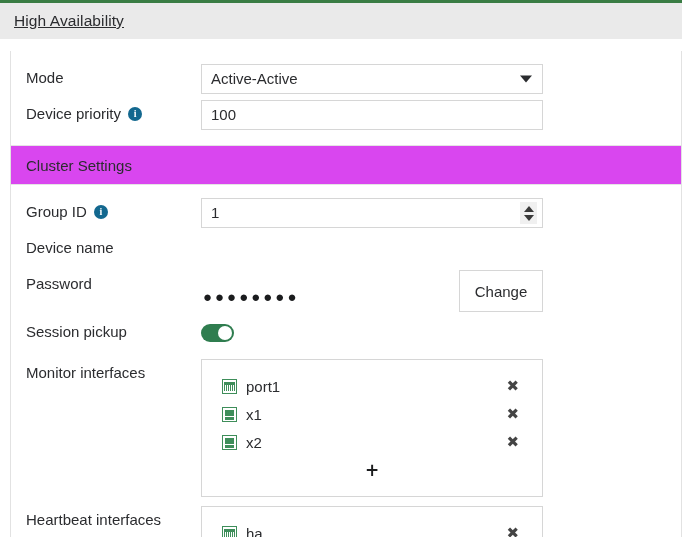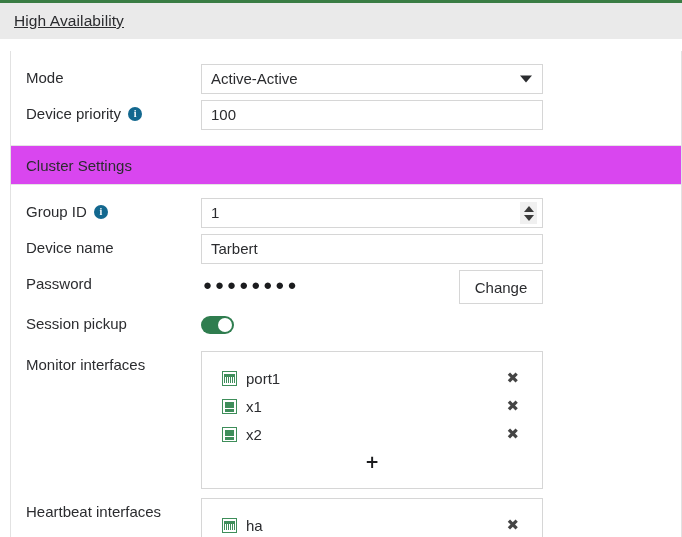--- a/index.html
+++ b/index.html
@@ -68,21 +68,21 @@
     color: #2b2c2f;
     line-height: 28px;
     display: flex;
     align-items: center;
     gap: 7px;
     white-space: nowrap;
   }
   .row-field {
     flex: 1 1 auto;
     display: flex;
-    align-items: flex-start;
+    align-items: flex-end;
   }
 
   
   .info-icon {
     display: inline-block;
     width: 14px;
     height: 14px;
     border-radius: 50%;
     background: #13688f;
     color: #ffffff;
@@ -153,21 +153,21 @@
   .pw-dots {
     font-size: 15px;
     letter-spacing: 3px;
     color: #1b1c1e;
     line-height: 30px;
     width: 258px;
     padding-left: 2px;
     box-sizing: border-box;
   }
   .btn-change {
-    height: 34px;
+    height: 42px;
     min-width: 84px;
     box-sizing: border-box;
     border: 1px solid #d6d6d6;
     background: #ffffff;
     font-size: 15px;
     color: #2b2c2f;
     font-family: "Liberation Sans", sans-serif;
     display: flex;
     align-items: center;
     justify-content: center;
@@ -351,25 +351,20 @@
             <span class="down"></span>
           </span>
         </div>
       </div>
     </div>
 
     <div class="row">
       <div class="row-label">
         <span>Device name</span>
       </div>
-      <div class="row-field">
-        <div class="txt-input w-group">
-          <span>Tarbert</span>
-        </div>
-      </div>
     </div>
 
     <div class="row">
       <div class="row-label">
         <span>Password</span>
       </div>
       <div class="row-field">
         <div class="pw-dots">●●●●●●●●</div>
         <div class="btn-change">Change</div>
       </div>

